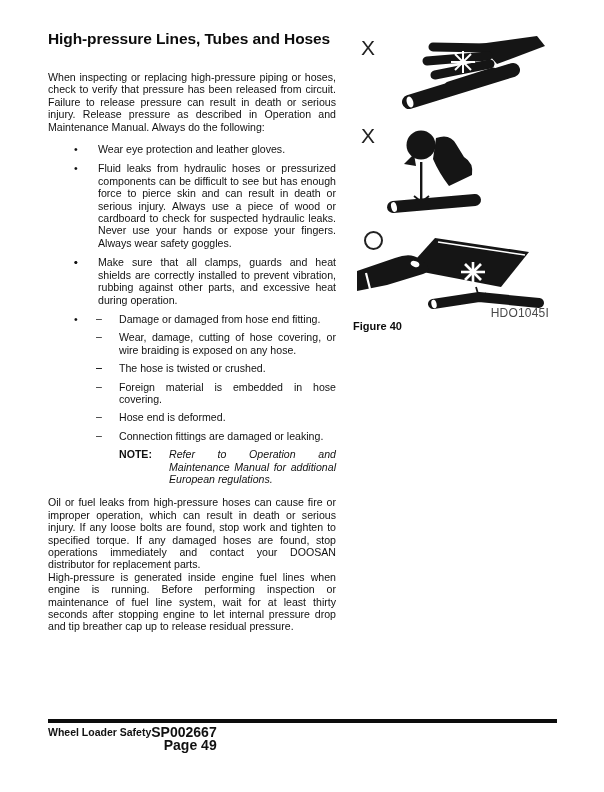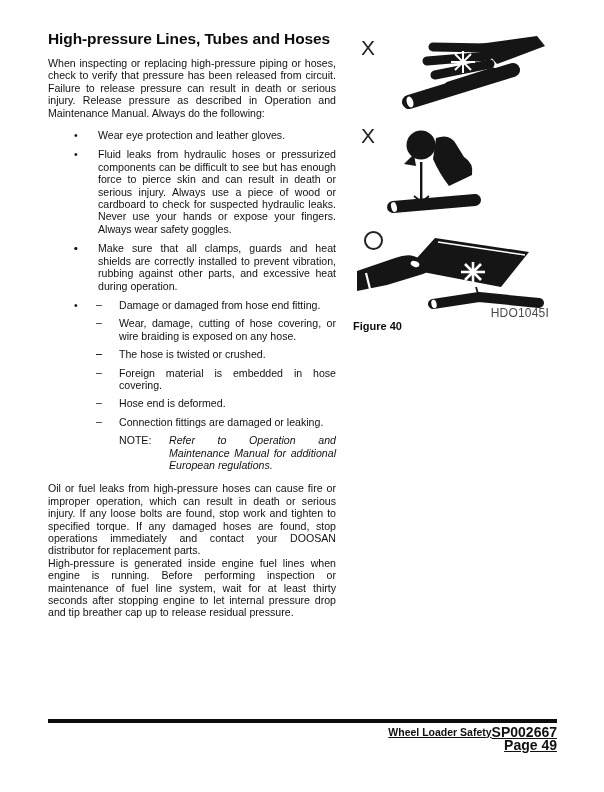--- a/index.html
+++ b/index.html
@@ -15,21 +15,21 @@
 
   
   .text-col {
     position: absolute;
     left: 48px; top: 30px; width: 288px;
     font-size: 10.6px; line-height: 12.4px;
   }
   .title {
     font-size: 15.5px; line-height: 18px;
     font-weight: bold; letter-spacing: -0.1px;
-    margin-bottom: 9px; color: #0c0c0c;
+    margin-bottom: 23px; color: #0c0c0c;
   }
   p.body-par { text-align: justify; margin-bottom: 10px; }
   p.body-par.last { margin-bottom: 0; }
 
   ul.plain { list-style: none; }
   ul.bullets { margin-top: 1px; margin-bottom: 0; }
   ul.bullets > li {
     position: relative; padding-left: 50px;
     text-align: justify; margin-bottom: 7px;
   }
@@ -38,21 +38,21 @@
   ul.dashes { margin-top: 0; margin-bottom: 0; }
   ul.dashes > li {
     position: relative; padding-left: 71px;
     text-align: justify; margin-bottom: 6px;
   }
   ul.dashes > li > .marker { position: absolute; left: 48px; top: -1px; }
 
   .note-row {
     display: flex; margin-left: 71px; margin-top: 2px; margin-bottom: 11px;
   }
-  .note-label { font-weight: normal; width: 50px; flex: 0 0 50px; }
+  .note-label { font-weight: bold; width: 50px; flex: 0 0 50px; }
   .note-text { font-style: italic; text-align: justify; flex: 1; }
 
   
   .figure-col {
     position: absolute; left: 345px; top: 35px;
     width: 214px; height: 310px;
   }
   .mark-x {
     position: absolute;
     font-size: 21px; line-height: 21px; font-weight: 400; color: #222;
@@ -73,21 +73,21 @@
     font-size: 12px; color: #4a4a4a; letter-spacing: 0.2px;
   }
   .fig-caption {
     position: absolute; left: 0; top: 285px;
     font-size: 11px; font-weight: bold; color: #0c0c0c; padding-left: 8px;
   }
 
   
   .footer { position: absolute; left: 48px; top: 719px; width: 509px; }
   .footer-rule { height: 3.5px; background: #0c0c0c; margin-bottom: 3px; }
-  .footer-row { display: flex; justify-content: flex-end; align-items: flex-start; text-decoration: underline; }
+  .footer-row { display: flex; justify-content: flex-start; align-items: flex-start; }
   .footer-left { font-size: 10.5px; font-weight: bold; line-height: 13px; }
   .footer-right { font-size: 14px; font-weight: bold; line-height: 13px; text-align: right; }
 </style>
 </head>
 <body>
 
 <div class="page">
 
   <div class="text-col">
     <h1 class="title">High-pressure Lines, Tubes and Hoses</h1>

